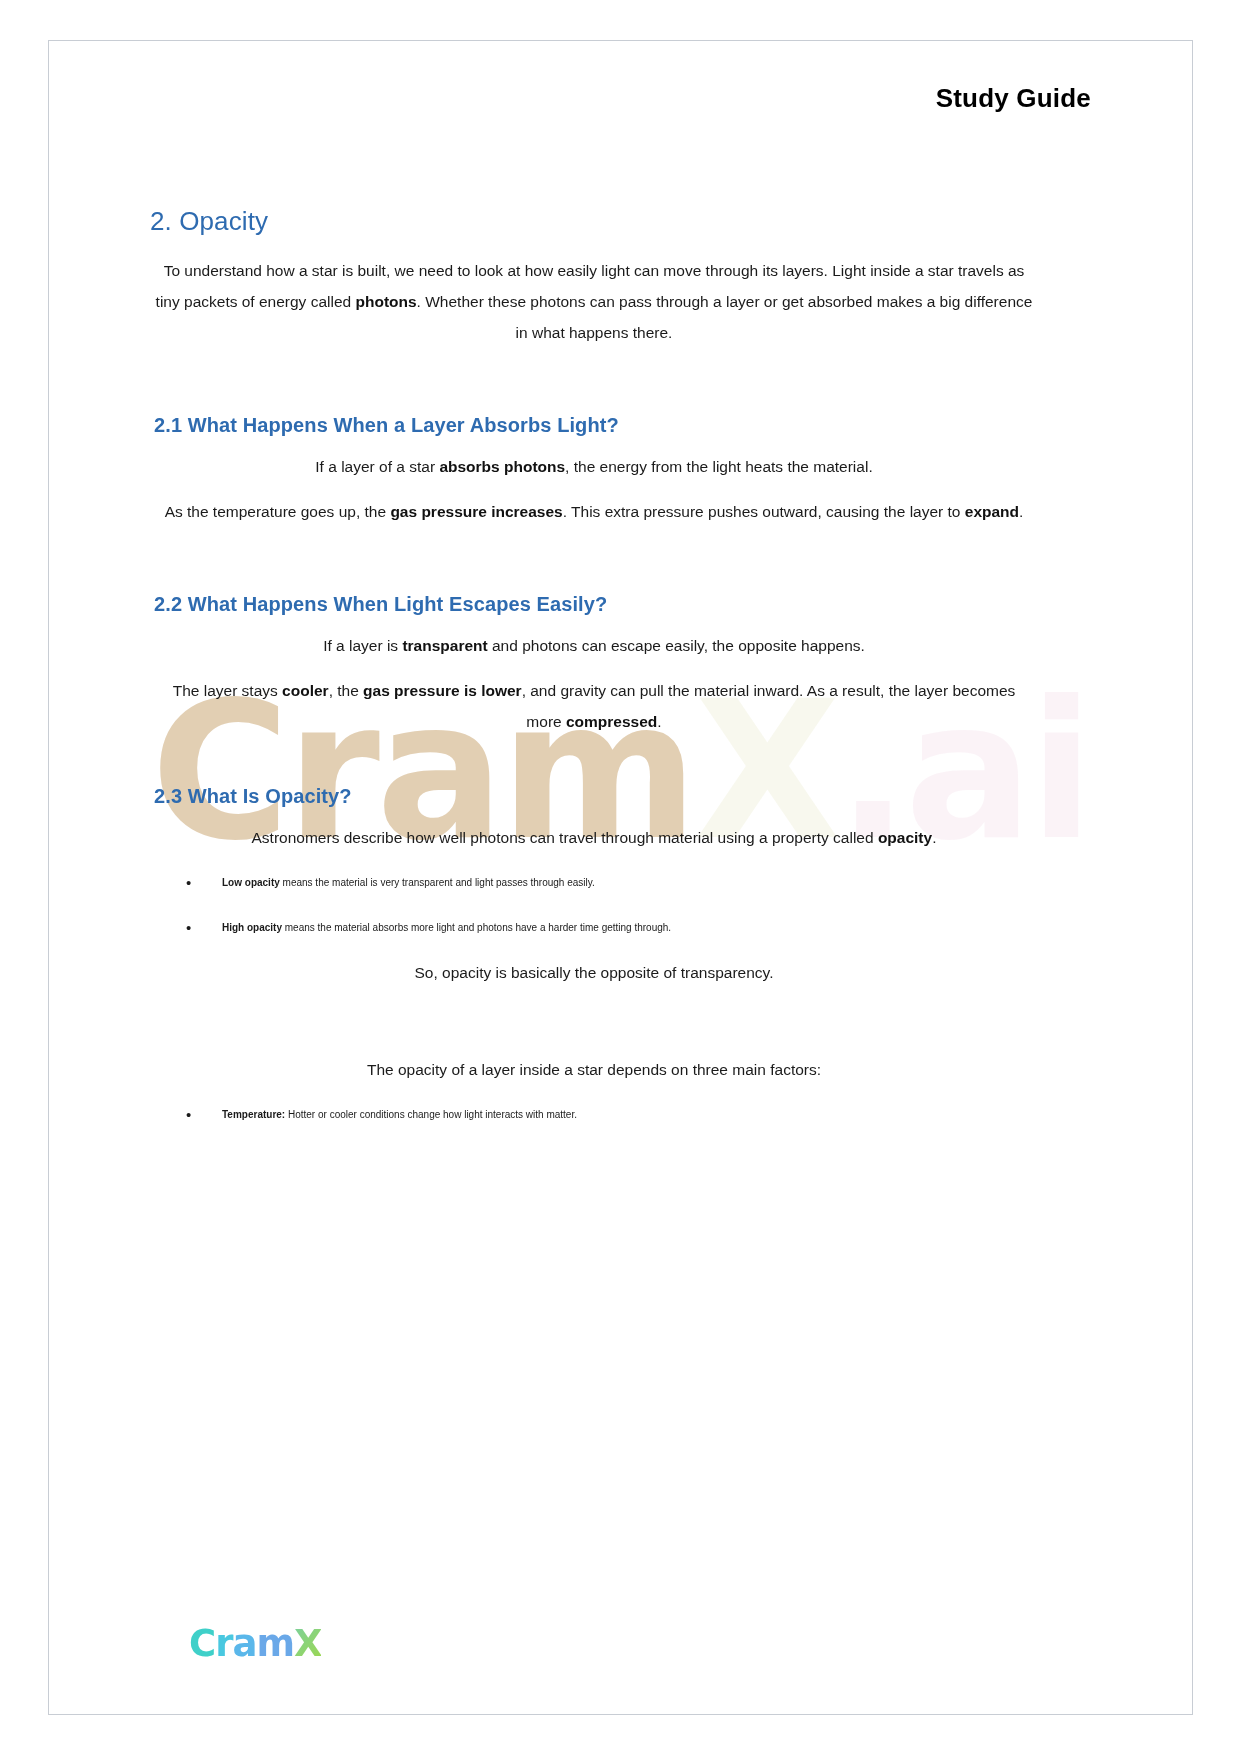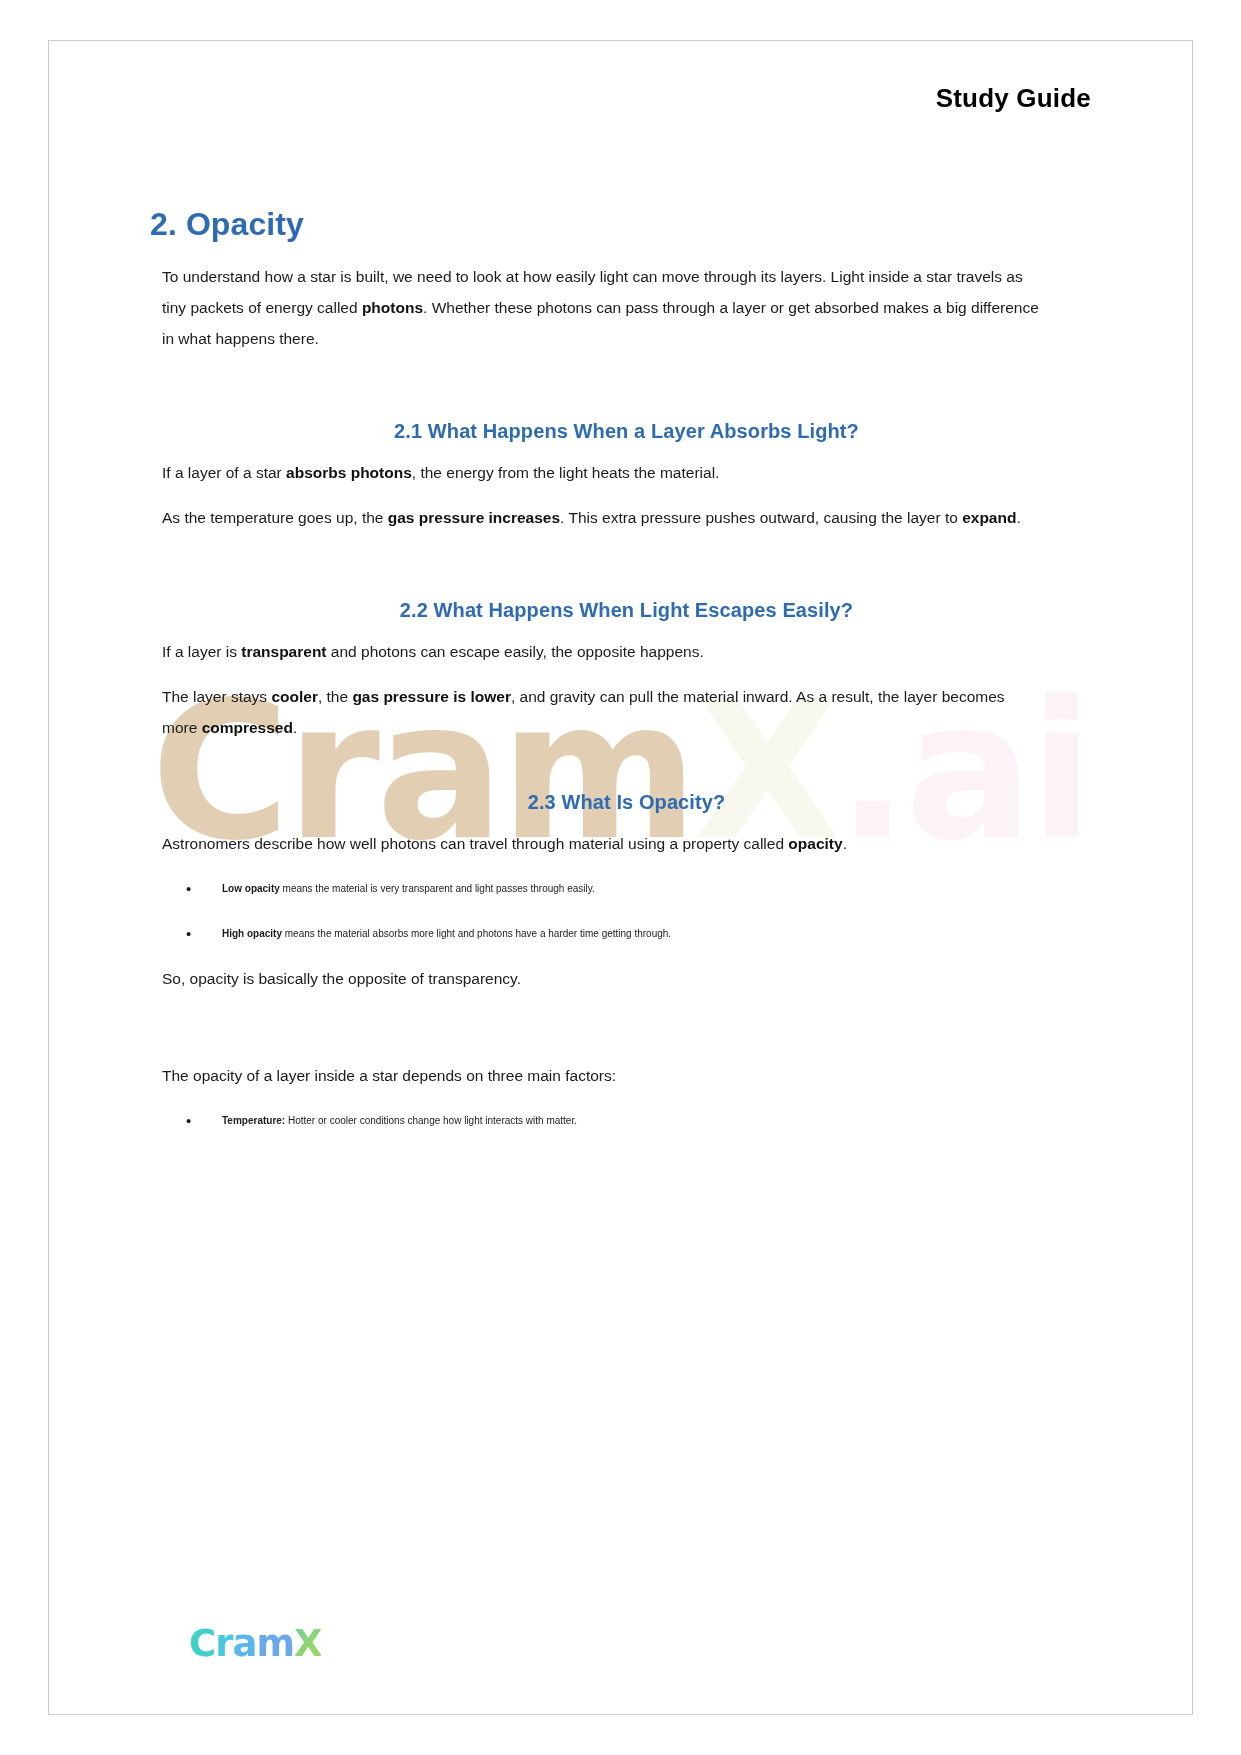--- a/index.html
+++ b/index.html
@@ -32,41 +32,41 @@
   .header-title {
     text-align: right;
     font-size: 26px;
     font-weight: bold;
     color: #000000;
     padding-top: 42px;
     letter-spacing: 0.2px;
   }
   h1.section-title {
     color: #2e6bb0;
-    font-size: 32px;
-    font-weight: 700;
+    font-size: 26px;
+    font-weight: 400;
     margin: 92px 0 18px 0;
     letter-spacing: 0.1px;
   }
   h2.sub-title {
     color: #2e6bb0;
     font-size: 20px;
     font-weight: 700;
-    margin: 0 0 14px 12px;
+    margin: 0 0 14px 4px;
     letter-spacing: 0.1px;
-    text-align: center;
   }
   .block-gap-lg { height: 52px; }
   .block-gap-md { height: 34px; }
   p.body-text {
     font-size: 15.5px;
     line-height: 31px;
     color: #1b1b1b;
-    margin: 0 0 14px 12px;
+    margin: 0 0 14px 4px;
     max-width: 880px;
+    text-align: center;
   }
   p.body-text b { font-weight: bold; color: #111; }
   ul.bullets {
     list-style: none;
     margin: 6px 0 14px 0;
     padding: 0;
     max-width: 880px;
   }
   ul.bullets li {
     position: relative;

